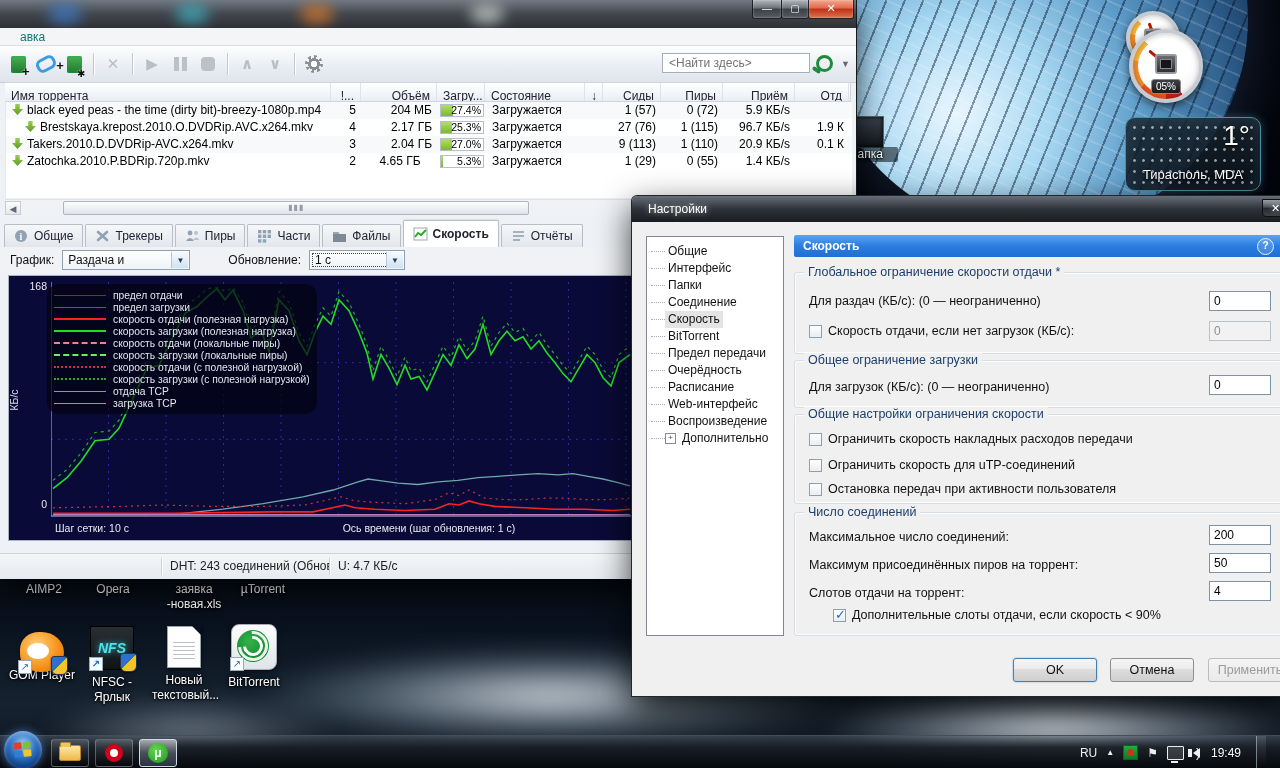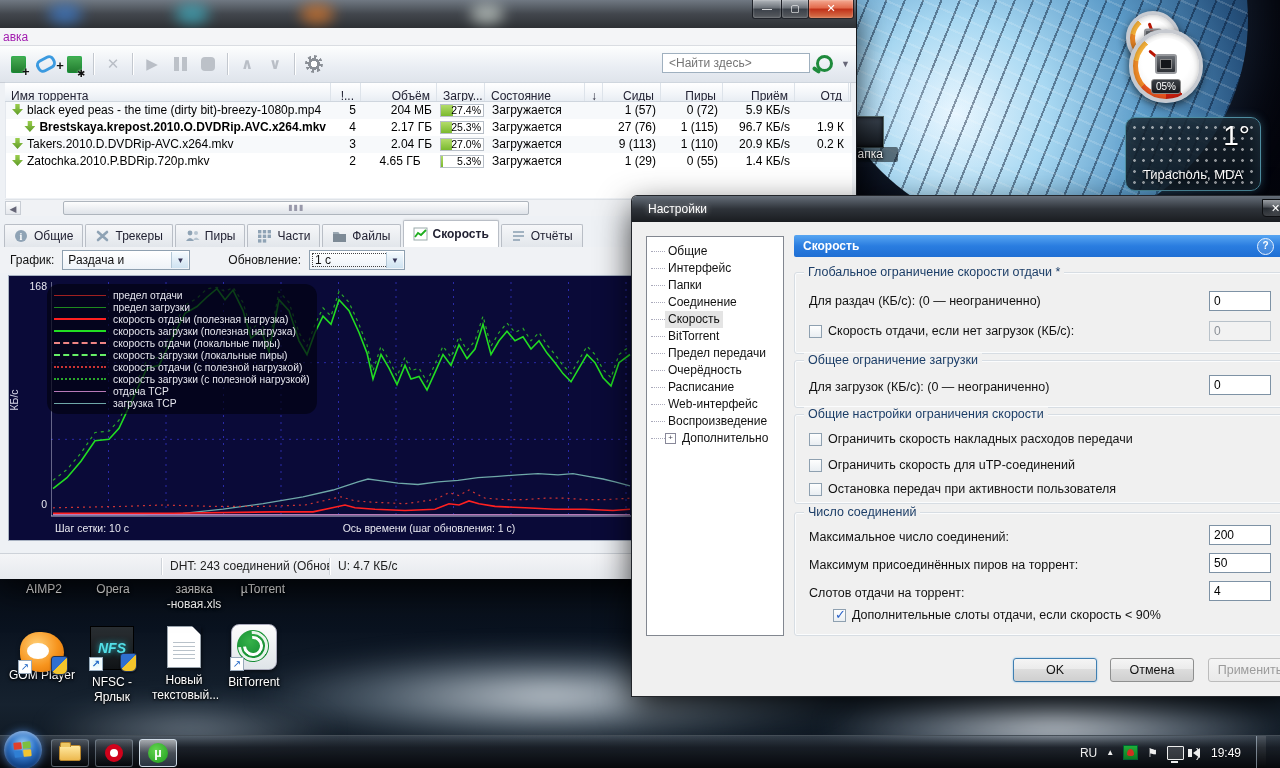--- a/index.html
+++ b/index.html
@@ -75,21 +75,21 @@
       box-shadow:0 0 0 1px #15181d,0 10px 30px rgba(0,0,0,.75);background:#eef1f5}
   #ut-title{left:0;top:0;width:856px;height:28px;overflow:hidden;
       background:linear-gradient(rgba(70,80,92,.75),rgba(28,33,40,.82) 50%,rgba(12,15,19,.85));}
   .blob{position:absolute;top:4px;width:34px;height:20px;border-radius:50%;filter:blur(7px);opacity:.7}
   .capgrp{position:absolute;right:2px;top:0;height:19px;display:flex}
   .capbtn{height:19px;box-sizing:border-box;border:1px solid rgba(20,24,30,.9);border-top:none;
       background:linear-gradient(rgba(255,255,255,.45),rgba(255,255,255,.12) 45%,rgba(30,36,44,.45) 50%,rgba(255,255,255,.15));
       color:#fff;text-align:center;font-size:10px;line-height:17px;border-radius:0 0 3px 3px;margin-left:-1px;
       box-shadow:inset 0 0 2px rgba(255,255,255,.5)}
   .capbtn.close{background:linear-gradient(#f4a890,#e2684a 45%,#c03018 50%,#d8764e);width:46px;font-size:11px;font-weight:bold}
-  #ut-menubar{left:0;top:28px;width:856px;height:18px;background:#f4f5f7;border-bottom:1px solid #dadde2;line-height:18px;padding-left:3px;box-sizing:border-box;color:#a21caf}
+  #ut-menubar{left:0;top:28px;width:856px;height:18px;background:#f4f5f7;border-bottom:1px solid #dadde2;line-height:18px;padding-left:20px;box-sizing:border-box;color:#0f766e}
   #ut-toolbar{left:0;top:46px;width:856px;height:36px;background:linear-gradient(#fdfefe,#e9edf3 60%,#dfe4eb);border-bottom:1px solid #c9ced6;display:flex;align-items:center}
   .tbsep{width:1px;height:22px;background:#c3c8cf;margin:0 5px;box-shadow:1px 0 0 #fff}
   .tbtn{width:24px;height:24px;margin:0 2px;display:flex;align-items:center;justify-content:center;border-radius:3px}
   .gdoc{width:15px;height:17px;background:linear-gradient(#49b055,#1f7a2d);border-radius:2px;position:relative;box-shadow:inset 0 0 2px #0a4}
   .gdoc::after{content:"+";position:absolute;right:-4px;bottom:-6px;color:#111;font-weight:bold;font-size:13px;text-shadow:0 0 2px #fff}
   .gdoc.gear::after{content:"✱";font-size:10px}
   .linkico{width:14px;height:8px;border:3px solid #3b9ae0;border-radius:6px;transform:rotate(-28deg);position:relative}
   .linkico::after{content:"+";position:absolute;right:-9px;bottom:-11px;color:#111;font-weight:bold;font-size:13px;transform:rotate(28deg);text-shadow:0 0 2px #fff}
   .gray{color:#b9bec6;font-size:15px;font-weight:bold}
   .pausebars{display:flex;gap:3px}.pausebars i{width:5px;height:14px;background:#bcc1c8}
@@ -368,21 +368,21 @@
           </div>
         </div>
         <div class="tcell" style="width: 100px; box-sizing: border-box; text-align: left;">Загружается</div>
         <div class="tcell" style="width: 18px; box-sizing: border-box; text-align: center;"></div>
         <div class="tcell" style="width: 58px; box-sizing: border-box; text-align: right;">1 (57)</div>
         <div class="tcell" style="width: 62px; box-sizing: border-box; text-align: right;">0 (72)</div>
         <div class="tcell" style="width: 72px; box-sizing: border-box; text-align: right;">5.9 КБ/s</div>
         <div class="tcell" style="width: 54px; box-sizing: border-box; text-align: right;"></div>
       </div>
       <div class="trow">
-        <div class="tcell" style="width: 326px; box-sizing: border-box; text-align: right; font-weight: bold;"><span class="dl-arrow"></span>Brestskaya.krepost.2010.O.DVDRip.AVC.x264.mkv</div>
+        <div class="tcell" style="width: 326px; box-sizing: border-box; text-align: center;"><span class="dl-arrow"></span>Brestskaya.krepost.2010.O.DVDRip.AVC.x264.mkv</div>
         <div class="tcell" style="width: 30px; box-sizing: border-box; text-align: right;">4</div>
         <div class="tcell" style="width: 76px; box-sizing: border-box; text-align: right;">2.17 ГБ</div>
         <div class="tcell" style="width: 48px; box-sizing: border-box; text-align: center; padding: 0px 2px;">
           <div class="pbar">
             <div class="pfill" style="width: 25.3%;"></div>
             <span class="ptext">25.3%</span>
           </div>
         </div>
         <div class="tcell" style="width: 100px; box-sizing: border-box; text-align: left;">Загружается</div>
         <div class="tcell" style="width: 18px; box-sizing: border-box; text-align: center;"></div>
@@ -399,21 +399,21 @@
           <div class="pbar">
             <div class="pfill" style="width: 27%;"></div>
             <span class="ptext">27.0%</span>
           </div>
         </div>
         <div class="tcell" style="width: 100px; box-sizing: border-box; text-align: left;">Загружается</div>
         <div class="tcell" style="width: 18px; box-sizing: border-box; text-align: center;"></div>
         <div class="tcell" style="width: 58px; box-sizing: border-box; text-align: right;">9 (113)</div>
         <div class="tcell" style="width: 62px; box-sizing: border-box; text-align: right;">1 (110)</div>
         <div class="tcell" style="width: 72px; box-sizing: border-box; text-align: right;">20.9 КБ/s</div>
-        <div class="tcell" style="width: 54px; box-sizing: border-box; text-align: right;">0.2 К</div>
+        <div class="tcell" style="width: 54px; box-sizing: border-box; text-align: right;">0.1 К</div>
       </div>
       <div class="trow">
         <div class="tcell" style="width: 326px; box-sizing: border-box; text-align: left;"><span class="dl-arrow"></span>Zatochka.2010.P.BDRip.720p.mkv</div>
         <div class="tcell" style="width: 30px; box-sizing: border-box; text-align: right;">2</div>
         <div class="tcell" style="width: 76px; box-sizing: border-box; text-align: center;">4.65 ГБ</div>
         <div class="tcell" style="width: 48px; box-sizing: border-box; text-align: center; padding: 0px 2px;">
           <div class="pbar">
             <div class="pfill" style="width: 5.3%;"></div>
             <span class="ptext">5.3%</span>
           </div>

